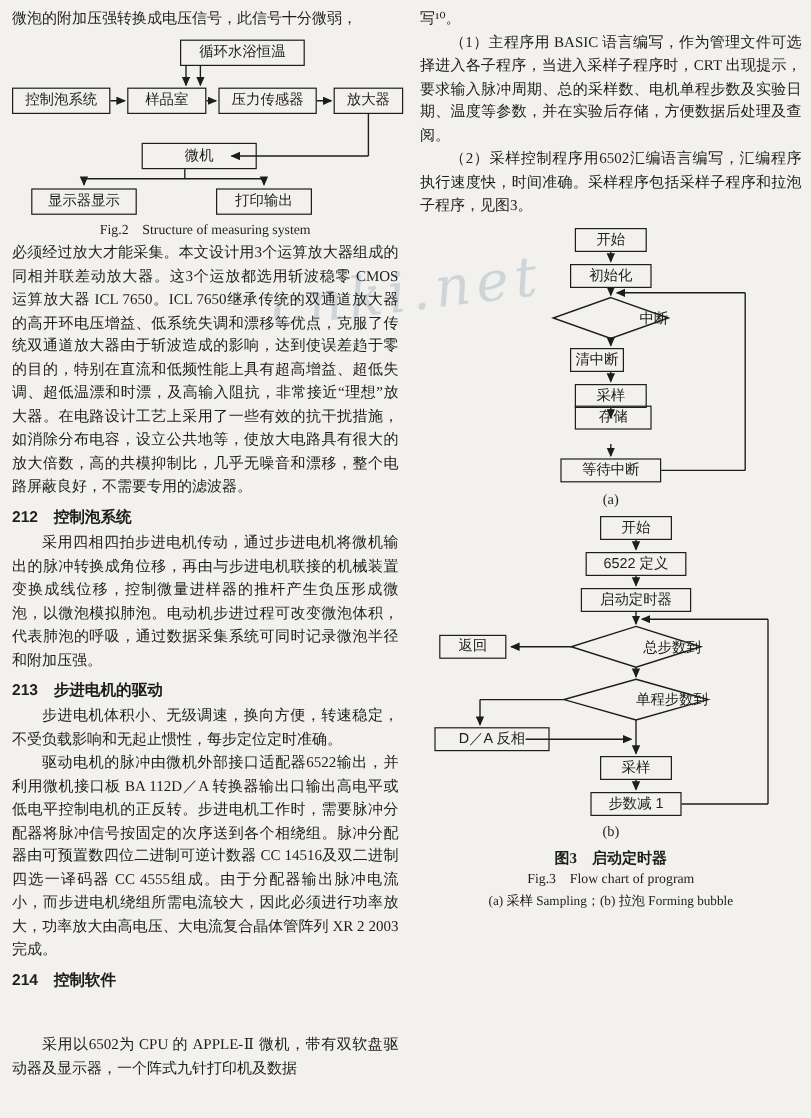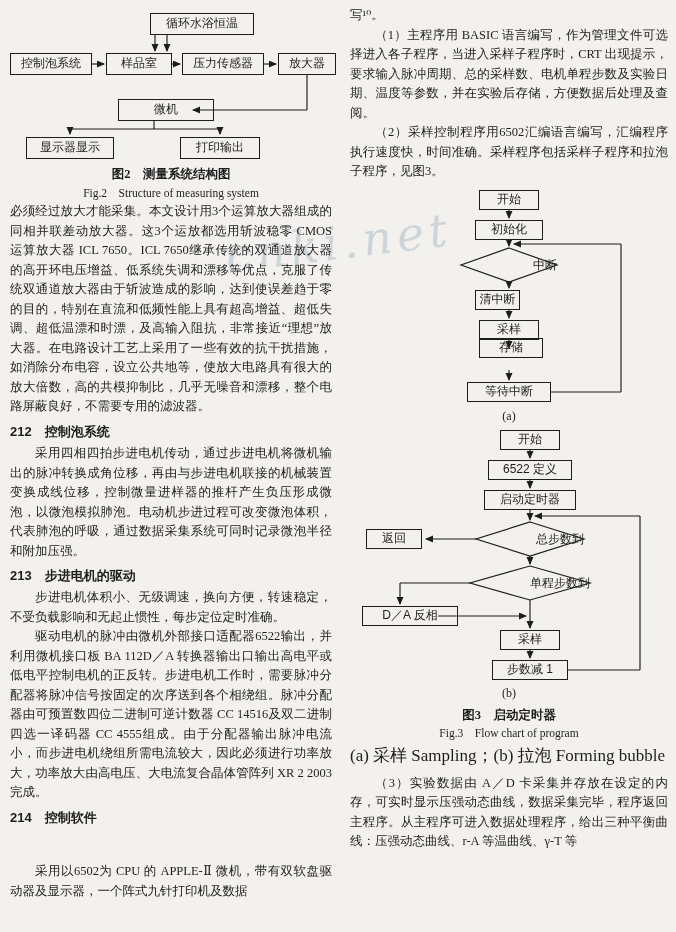--- a/index.html
+++ b/index.html
@@ -26,21 +26,21 @@
     text-align:center; font-size:12px; background:transparent;
     font-family:"Liberation Sans","DejaVu Sans",sans-serif;
   }
   .fnode { height:20px; line-height:17px; border-width:1.1px; }
   .ftext {
     position:absolute; height:20px; line-height:20px; text-align:right; font-size:12px;
     font-family:"Liberation Sans","DejaVu Sans",sans-serif;
   }
   .fig-caption { text-align:center; font-size:12.5px; font-weight:bold; margin-top:2px; }
   .fig-caption-en { text-align:center; font-size:11.5px; }
-  .fig-caption-sub { font-size:17px; margin-bottom:4px; }
+  .fig-caption-sub { text-align:center; font-size:11px; margin-bottom:4px; }
   .fig-label { text-align:center; font-size:12px; margin:2px 0 3px; }
 
   
   .flow-wrap { position:relative; }
   .flow-a { width:300px; height:215px; margin:8px auto 2px; }
   .flow-b { width:320px; height:252px; margin:5px auto 2px; }
   svg line, svg polyline { stroke:#1d1d1d; stroke-width:1.15; fill:none; }
   svg polygon.dmd { fill:none; stroke:#1d1d1d; stroke-width:1.2; }
 
   .watermark {
@@ -51,20 +51,21 @@
 </style>
 </head>
 <body>
 
 <div class="page">
 
   <div class="watermark">cnki.net</div>
 
   <div class="col col-left">
 
+    <p class="body">微泡的附加压强转换成电压信号，此信号十分微弱，</p>
 
     <div class="fig2-wrap">
       <svg width="326" height="152">
         <defs>
           <marker id="ar2" markerWidth="8" markerHeight="8" refX="7" refY="3.5" orient="auto" markerUnits="userSpaceOnUse">
             <path d="M0,0 L8,3.5 L0,7 Z" fill="#1d1d1d"></path>
           </marker>
         </defs>
         <line x1="82" y1="53" x2="94" y2="53" marker-end="url(#ar2)"></line>
         <line x1="162" y1="53" x2="170" y2="53" marker-end="url(#ar2)"></line>
@@ -80,21 +81,20 @@
       </svg>
       <div class="dbox" style="left:140px;top:2px;width:104px">循环水浴恒温</div>
       <div class="dbox" style="left:0;top:42px;width:82px">控制泡系统</div>
       <div class="dbox" style="left:96px;top:42px;width:66px">样品室</div>
       <div class="dbox" style="left:172px;top:42px;width:82px">压力传感器</div>
       <div class="dbox" style="left:268px;top:42px;width:58px">放大器</div>
       <div class="dbox" style="left:108px;top:88px;width:96px">微机</div>
       <div class="dbox" style="left:16px;top:126px;width:88px">显示器显示</div>
       <div class="dbox" style="left:170px;top:126px;width:80px">打印输出</div>
     </div>
-    <div class="fig-caption">图2　测量系统结构图</div>
     <div class="fig-caption-en">Fig.2　Structure of measuring system</div>
 
     <p class="body">必须经过放大才能采集。本文设计用3个运算放大器组成的同相并联差动放大器。这3个运放都选用斩波稳零 CMOS 运算放大器 ICL 7650。ICL 7650继承传统的双通道放大器的高开环电压增益、低系统失调和漂移等优点，克服了传统双通道放大器由于斩波造成的影响，达到使误差趋于零的目的，特别在直流和低频性能上具有超高增益、超低失调、超低温漂和时漂，及高输入阻抗，非常接近“理想”放大器。在电路设计工艺上采用了一些有效的抗干扰措施，如消除分布电容，设立公共地等，使放大电路具有很大的放大倍数，高的共模抑制比，几乎无噪音和漂移，整个电路屏蔽良好，不需要专用的滤波器。</p>
 
     <h3 class="sec">212　控制泡系统</h3>
     <p class="body indent">采用四相四拍步进电机传动，通过步进电机将微机输出的脉冲转换成角位移，再由与步进电机联接的机械装置变换成线位移，控制微量进样器的推杆产生负压形成微泡，以微泡模拟肺泡。电动机步进过程可改变微泡体积，代表肺泡的呼吸，通过数据采集系统可同时记录微泡半径和附加压强。</p>
 
     <h3 class="sec">213　步进电机的驱动</h3>
     <p class="body indent">步进电机体积小、无级调速，换向方便，转速稳定，不受负载影响和无起止惯性，每步定位定时准确。</p>
     <p class="body indent">驱动电机的脉冲由微机外部接口适配器6522输出，并利用微机接口板 BA 112D／A 转换器输出口输出高电平或低电平控制电机的正反转。步进电机工作时，需要脉冲分配器将脉冲信号按固定的次序送到各个相绕组。脉冲分配器由可预置数四位二进制可逆计数器 CC 14516及双二进制四选一译码器 CC 4555组成。由于分配器输出脉冲电流小，而步进电机绕组所需电流较大，因此必须进行功率放大，功率放大由高电压、大电流复合晶体管阵列 XR 2 2003完成。</p>
@@ -171,17 +171,16 @@
       <div class="fnode" style="left:12px;top:176px;width:96px">D／A 反相</div>
       <div class="fnode" style="left:150px;top:200px;width:60px">采样</div>
       <div class="fnode" style="left:142px;top:230px;width:76px">步数减 1</div>
     </div>
     <div class="fig-label">(b)</div>
 
     <div class="fig-caption">图3　启动定时器</div>
     <div class="fig-caption-en">Fig.3　Flow chart of program</div>
     <div class="fig-caption-sub">(a) 采样 Sampling；(b) 拉泡 Forming bubble</div>
 
-    <p class="body indent">（3）实验数据由 A／D 卡采集并存放在设定的内存，可实时显示压强动态曲线，数据采集完毕，程序返回主程序。从主程序可进入数据处理程序，给出三种平衡曲线：压强动态曲线、r-A 等温曲线、γ-T 等</p>
 
   </div>
 
 </div>
 
 </body></html>

